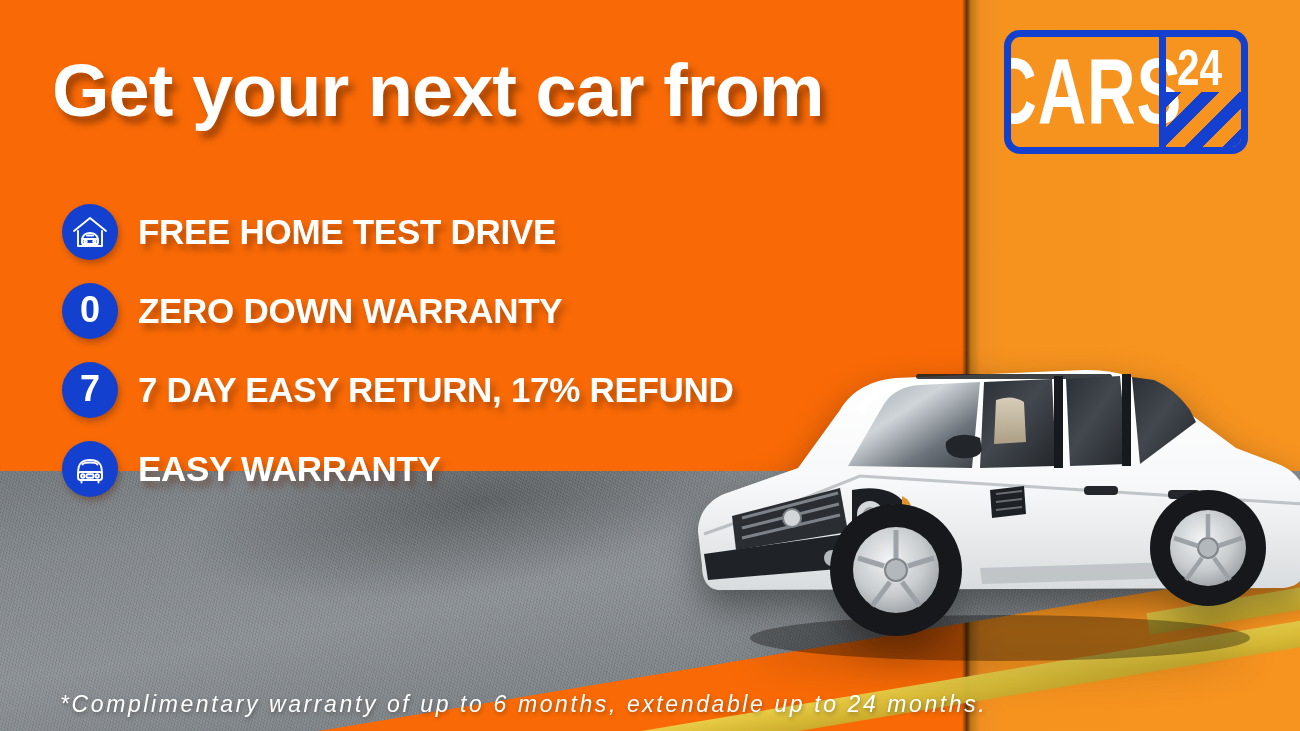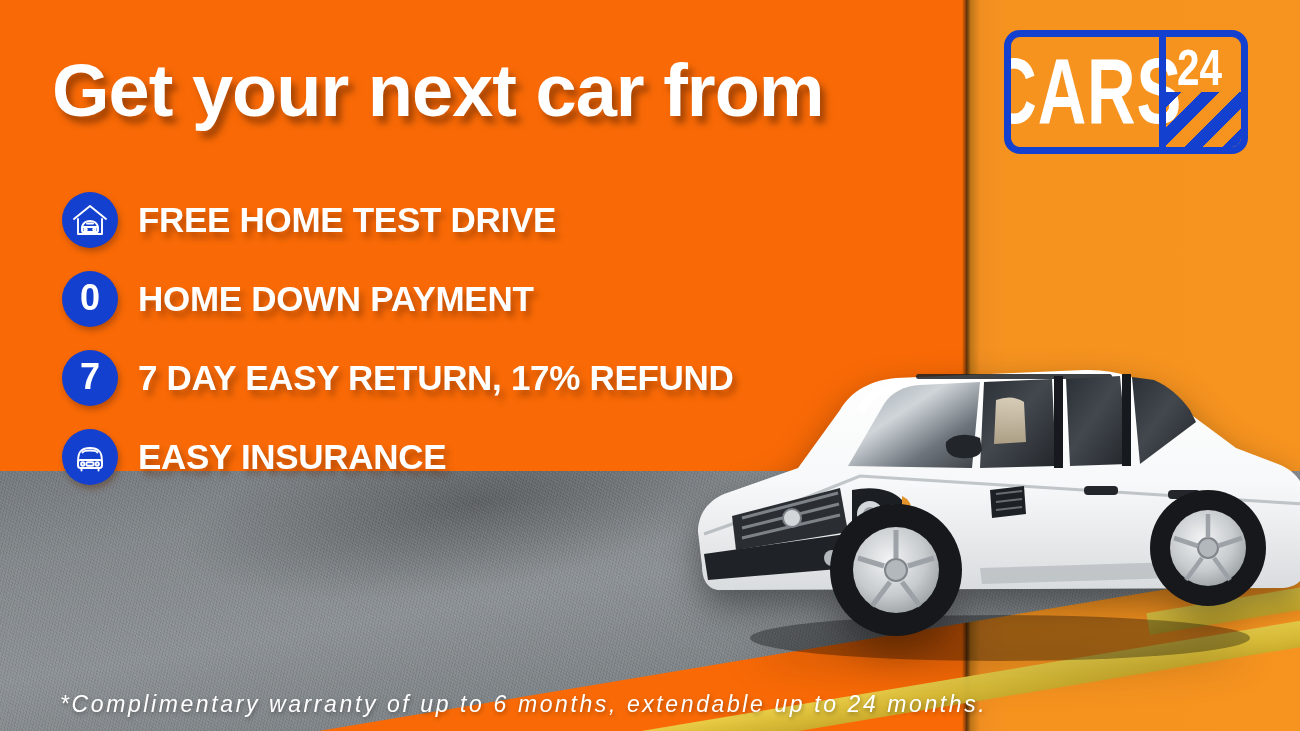--- a/index.html
+++ b/index.html
@@ -153,21 +153,21 @@
     background: repeating-linear-gradient(
       -45deg,
       #1340cf 0px, #1340cf 13px,
       rgba(0,0,0,0) 13px, rgba(0,0,0,0) 27px
     );
   }
 
   
   .features {
     position: absolute;
-    left: 62px; top: 180px;
+    left: 62px; top: 192px;
     width: 760px;
   }
   .feature-row {
     display: flex;
     align-items: center;
     height: 79px;
     gap: 20px;
   }
   .f-icon {
     flex: 0 0 auto;
@@ -378,21 +378,21 @@
             <path d="M25.5 31 v2"></path>
         </svg>
       </span>
       <span class="f-label">FREE HOME TEST DRIVE</span>
     </div>
 
     <div class="feature-row">
       <span class="f-icon">
         <span class="numglyph">0</span>
       </span>
-      <span class="f-label">HOME DOWN PAYMENT</span>
+      <span class="f-label">ZERO DOWN WARRANTY</span>
     </div>
 
     <div class="feature-row">
       <span class="f-icon">
         <span class="numglyph">7</span>
       </span>
       <span class="f-label">7 DAY EASY RETURN, 17% REFUND</span>
     </div>
 
 
@@ -402,21 +402,21 @@
           <path d="M7 25 q0 -10 3 -12 q3 -3 9 -3 q6 0 9 3 q3 2 3 12"></path>
           <rect x="7" y="22" width="24" height="8" rx="2.4"></rect>
           <path d="M11.5 14.5 q1 -2 7.5 -2 q6.5 0 7.5 2"></path>
           <circle cx="11.8" cy="26" r="1.7"></circle>
           <circle cx="26.2" cy="26" r="1.7"></circle>
           <rect x="15.5" y="24.2" width="7" height="3.6" rx="1"></rect>
           <path d="M10.5 30 v2.5"></path>
             <path d="M27.5 30 v2.5"></path>
         </svg>
       </span>
-      <span class="f-label">EASY INSURANCE</span>
+      <span class="f-label">EASY WARRANTY</span>
     </div>
 
 
   </div>
 
   <div class="footnote">*Complimentary warranty of up to 6 months, extendable up to 24 months.</div>
 
 </div>
 
 </body></html>

